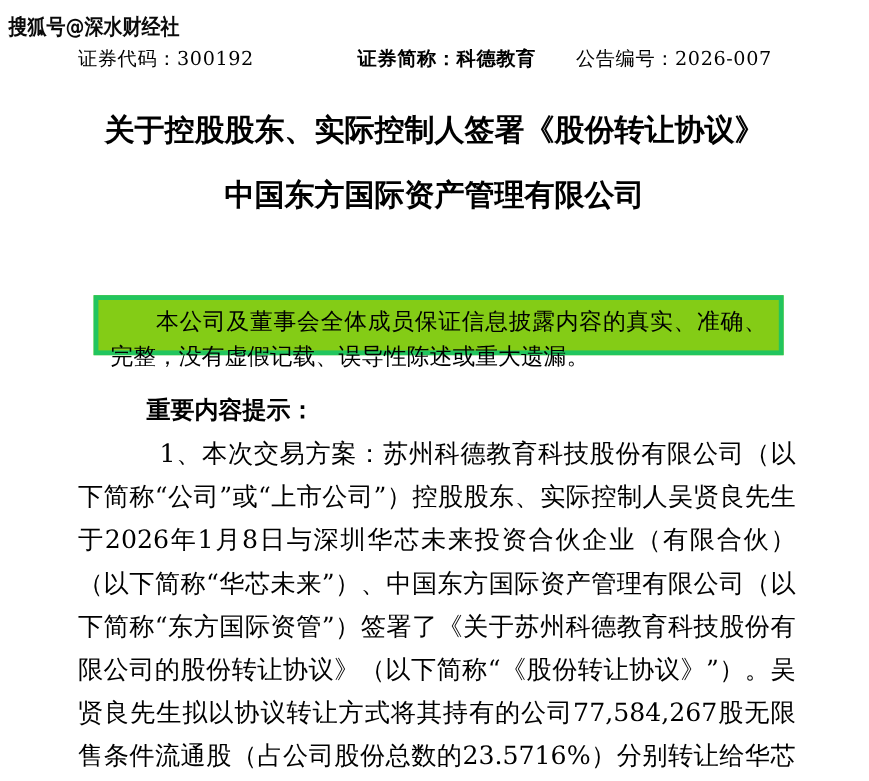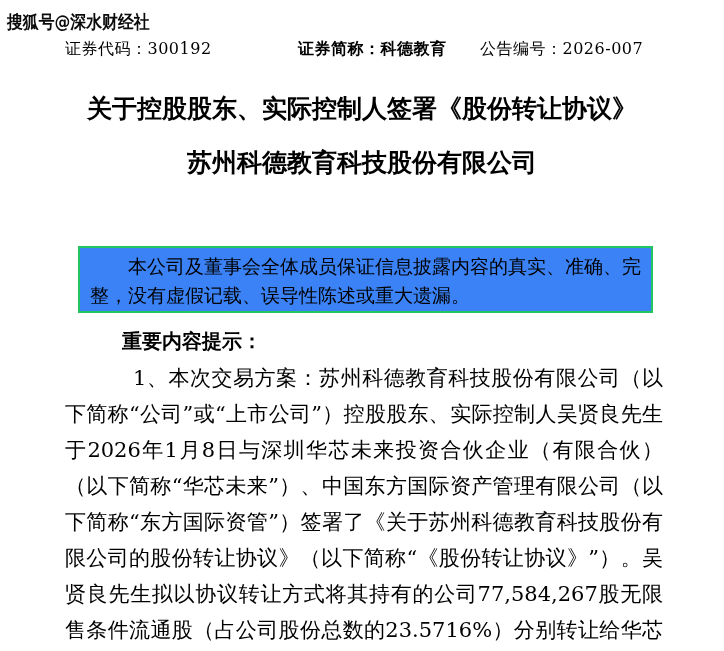--- a/index.html
+++ b/index.html
@@ -50,25 +50,25 @@
   }
   .title-line { height: 54px; line-height: 54px; white-space: nowrap; }
   .t1 { font-size: 22px; }
   .t2, .t3 { font-size: 25px; text-align: center; }
   
   .disclaimer-box {
     position: absolute;
     top: 246px;
     left: 78px;
     width: 575px;
-    height: 67px;
+    height: 50px;
     box-sizing: border-box;
-    border: 2px solid #22c55e;
+    border: 4px solid #22c55e;
     padding: 4px 10px 0 10px;
-    background: #3b82f6;
+    background: #84cc16;
   }
   .disclaimer-text {
     margin: 0;
     font-size: 19px;
     line-height: 29px;
     text-indent: 2em;
     text-align: justify;
     font-family: "DejaVu Serif", "Liberation Serif", serif;
   }
   
@@ -104,21 +104,21 @@
 
   <div>
     <span class="hdr hdr-left">证券代码：300192</span>
     <span class="hdr hdr-mid">证券简称：科德教育</span>
     <span class="hdr hdr-right">公告编号：2026-007</span>
     <span class="watermark">搜狐号@深水财经社</span>
   </div>
 
   <div class="titles">
     <div class="title-line t2">关于控股股东、实际控制人签署《股份转让协议》</div>
-    <div class="title-line t3">苏州科德教育科技股份有限公司</div>
+    <div class="title-line t3">中国东方国际资产管理有限公司</div>
   </div>
 
   <div class="disclaimer-box">
     <p class="disclaimer-text">本公司及董事会全体成员保证信息披露内容的真实、准确、完整，没有虚假记载、误导性陈述或重大遗漏。</p>
   </div>
 
   <div class="notice-heading">重要内容提示：</div>
 
   <p class="body-para"><span>1、</span><span class="bold-label">本次交易方案：</span><span>苏州科德教育科技股份有限公司（以下简称“公司”或“上市公司”）控股股东、实际控制人吴贤良先生于2026年1月8日与深圳华芯未来投资合伙企业（有限合伙）（以下简称“华芯未来”）、中国东方国际资产管理有限公司（以下简称“东方国际资管”）签署了《关于苏州科德教育科技股份有限公司的股份转让协议》（以下简称“《股份转让协议》”）。吴贤良先生拟以协议转让方式将其持有的公司77,584,267股无限售条件流通股（占公司股份总数的23.5716%）分别转让给华芯未来和东方国际资管，其中华芯未来协议受让公司61,127,100股股份，占公司股份总数的18.5716%，东方国际资管协议受让公司16,457,167股股份，占公司股份总数的5.0000%。</span></p>
 

